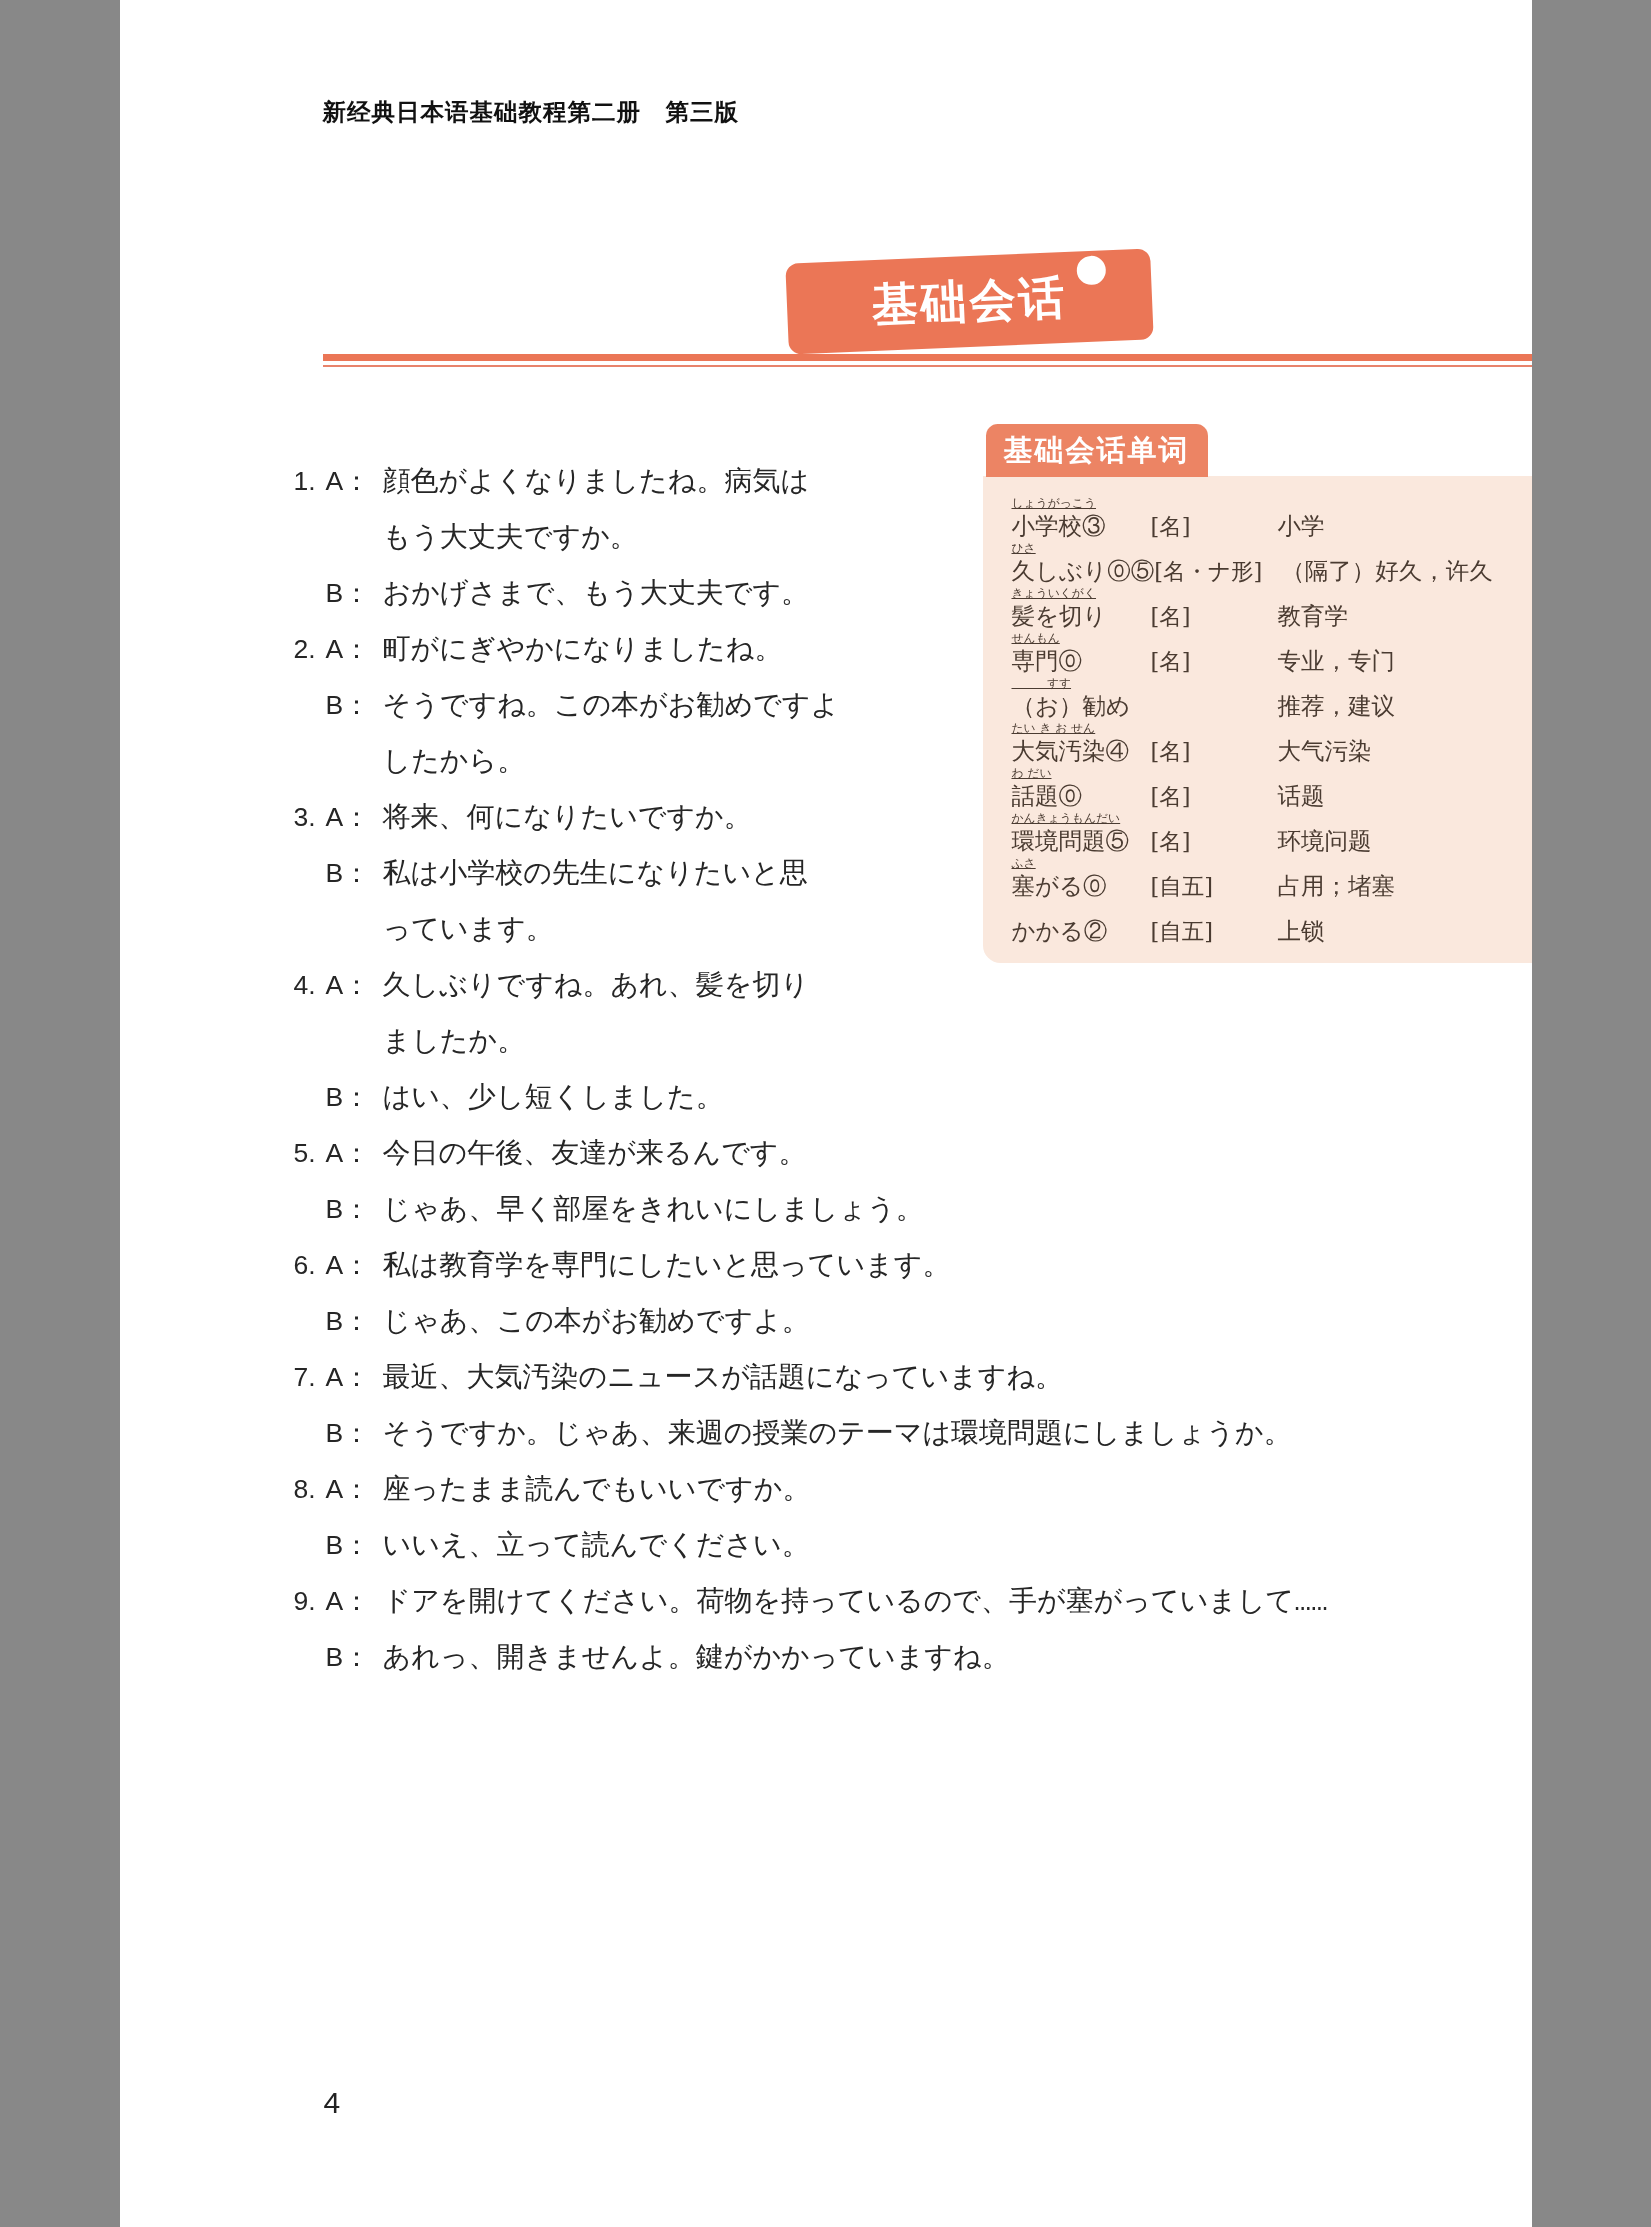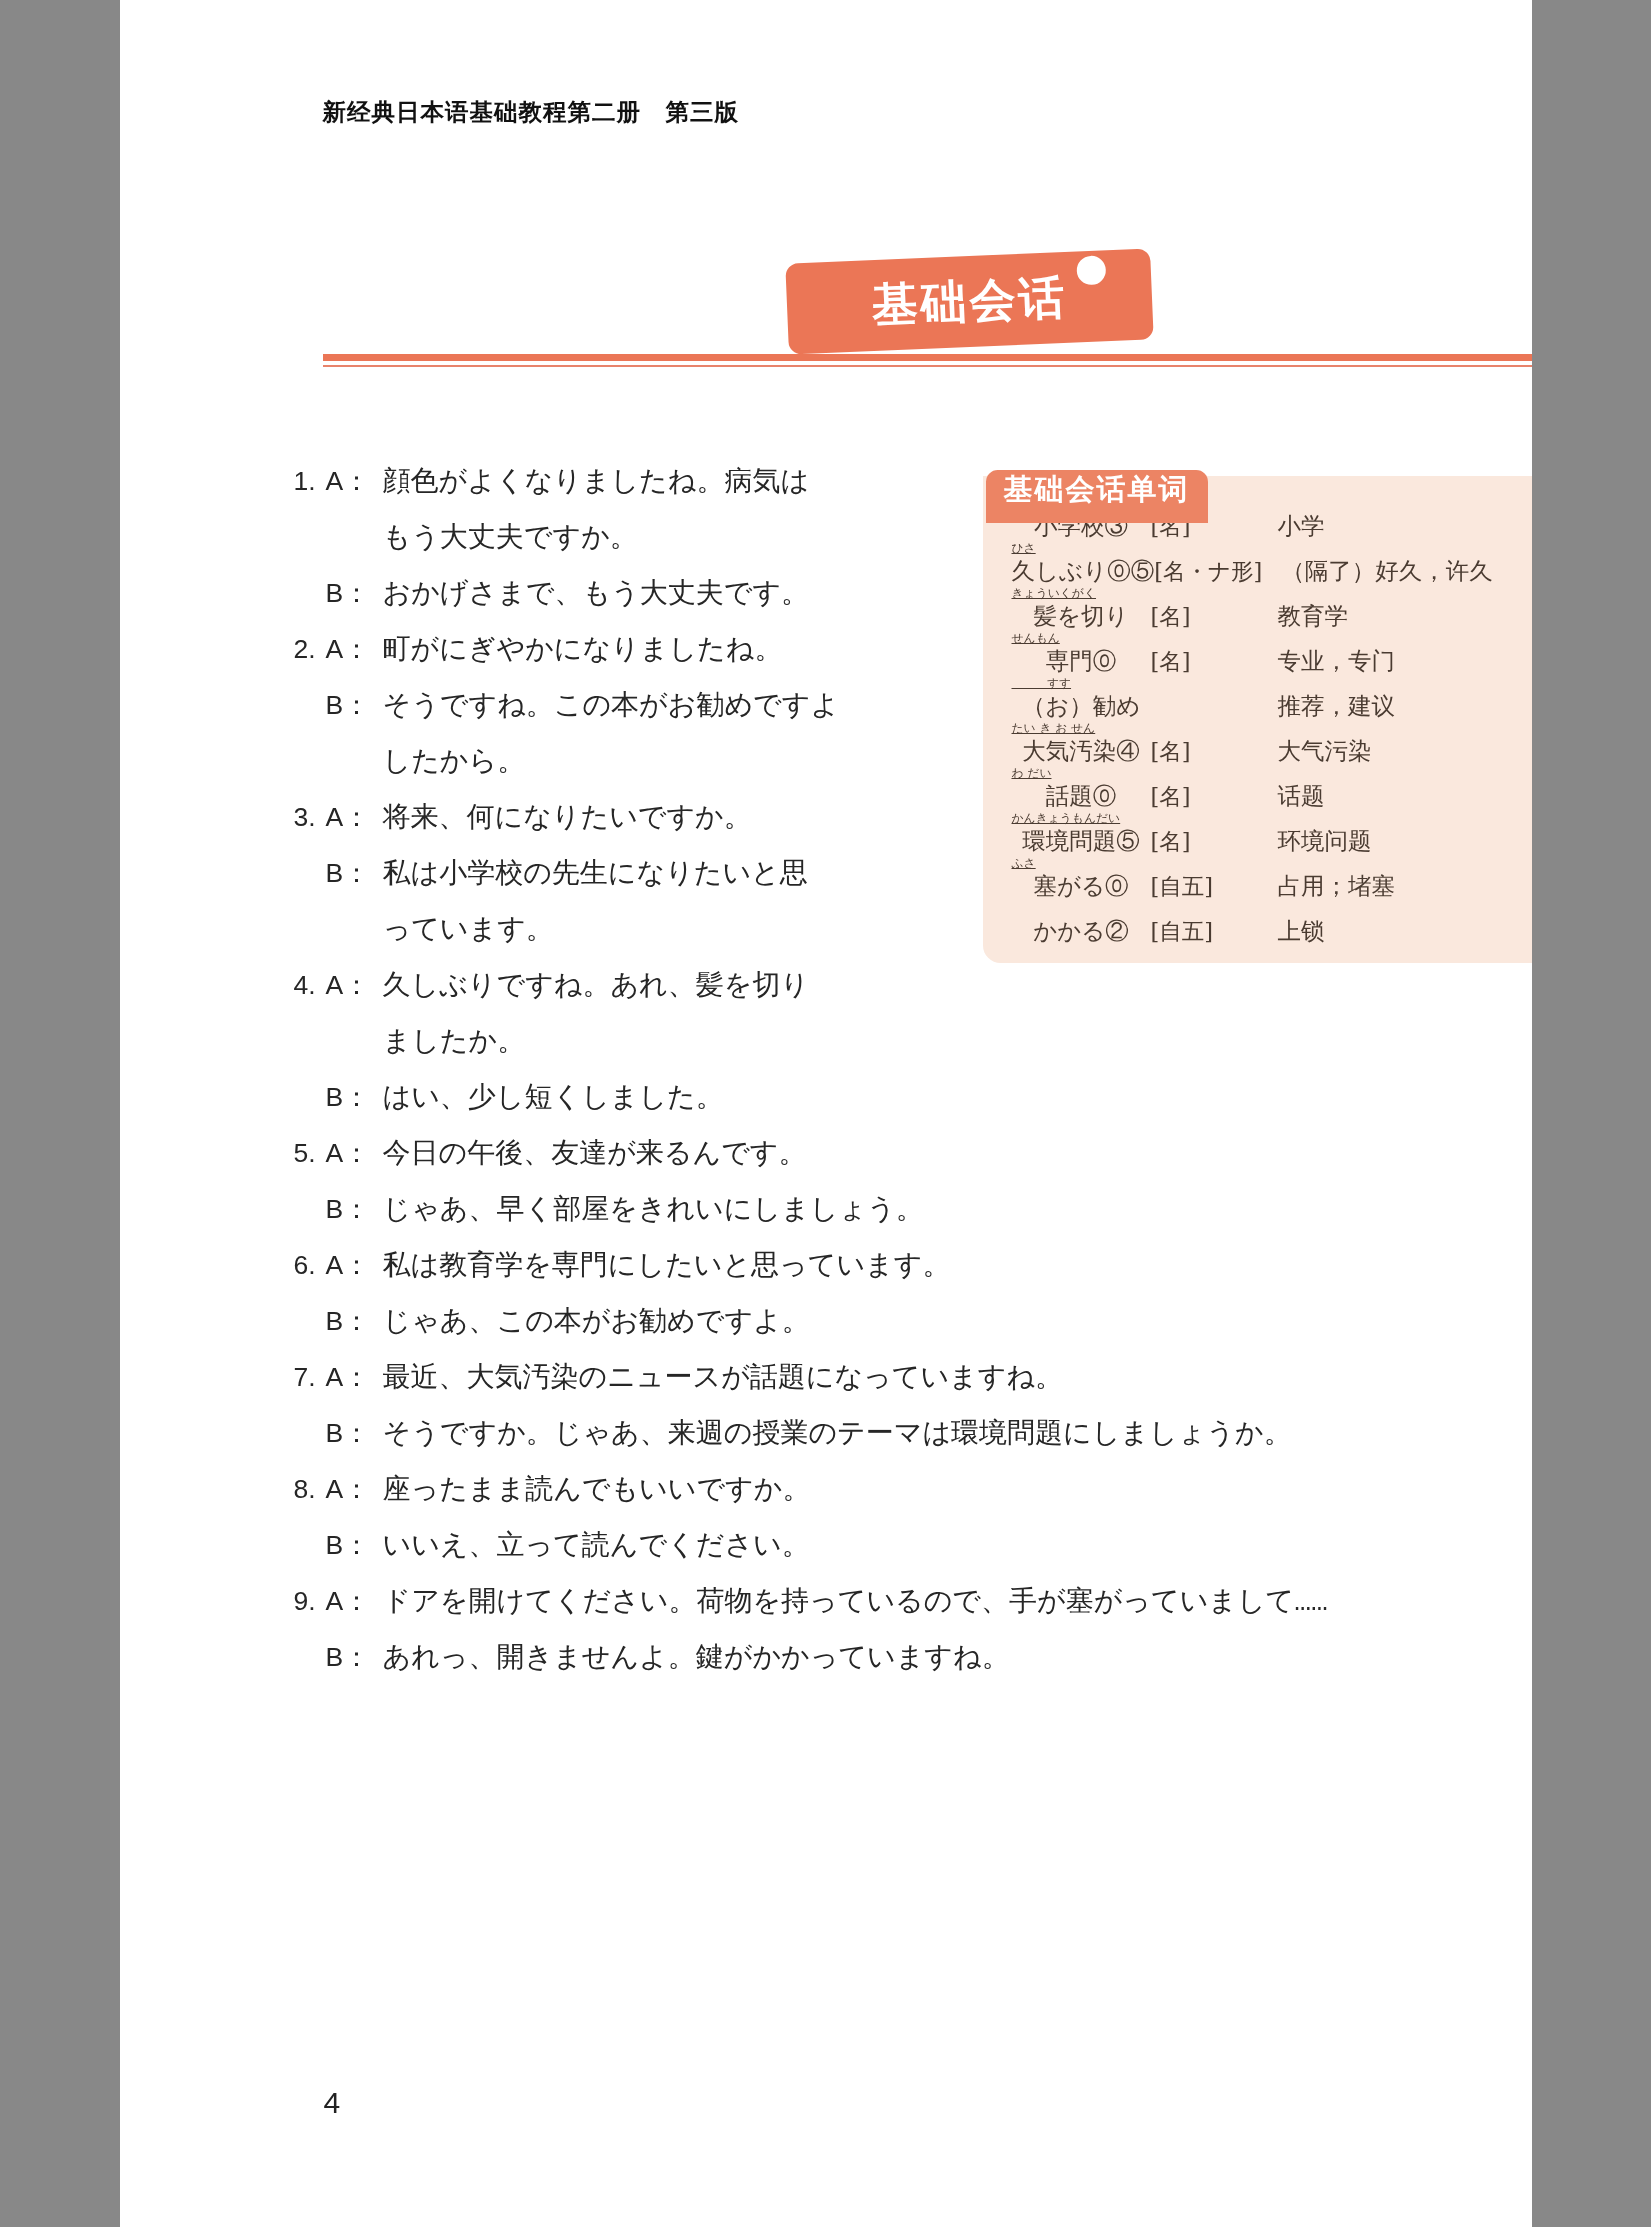--- a/index.html
+++ b/index.html
@@ -60,21 +60,21 @@
     font-family:"Liberation Sans","DejaVu Sans",sans-serif;
   }
   .dtext{
     font-size:28px;color:var(--ink);
     font-family:Liberation Mono, monospace;
   }
   
   .vocab-tab{
     position:absolute;left:866px;top:424px;width:222px;height:53px;
     background:var(--tab);border-radius:11.8px 11.8px 0 0;z-index:3;
-    display:flex;align-items:flex-start;justify-content:center;margin-top:46px;
+    display:flex;align-items:center;justify-content:center;
   }
   .vocab-tab-text{
     color:#fff;font-size:29px;font-weight:bold;letter-spacing:2px;
   }
   .vocab-box{
     position:absolute;left:863px;top:476px;width:580px;height:487px;
     background:var(--boxbg);border-radius:0 17.6px 17.6px 17.6px;z-index:2;
   }
   .vocab-box::after{
     content:"";position:absolute;top:3.9px;bottom:3.9px;right:-2px;width:19.6px;
@@ -91,21 +91,20 @@
     flex:0 0 139px;display:flex;flex-direction:column;justify-content:flex-end;
   }
   .vfuri{
     font-size:11.8px;line-height:13.7px;height:13.7px;letter-spacing:0px;
     font-family:"DejaVu Serif","Liberation Serif",serif;
     text-decoration:underline;
   }
   .vword{
     font-size:23.5px;line-height:30px;
     font-family:"DejaVu Serif","Liberation Serif",serif;
-    text-align:center;
   }
   .vpos{
     flex:0 0 127px;font-size:22.5px;line-height:30px;
     font-family:"DejaVu Serif","Liberation Serif",serif;
   }
   .vmeaning{
     flex:1;font-size:23.5px;line-height:30px;
     font-family:"DejaVu Serif","Liberation Serif",serif;
   }
   .page-number{

